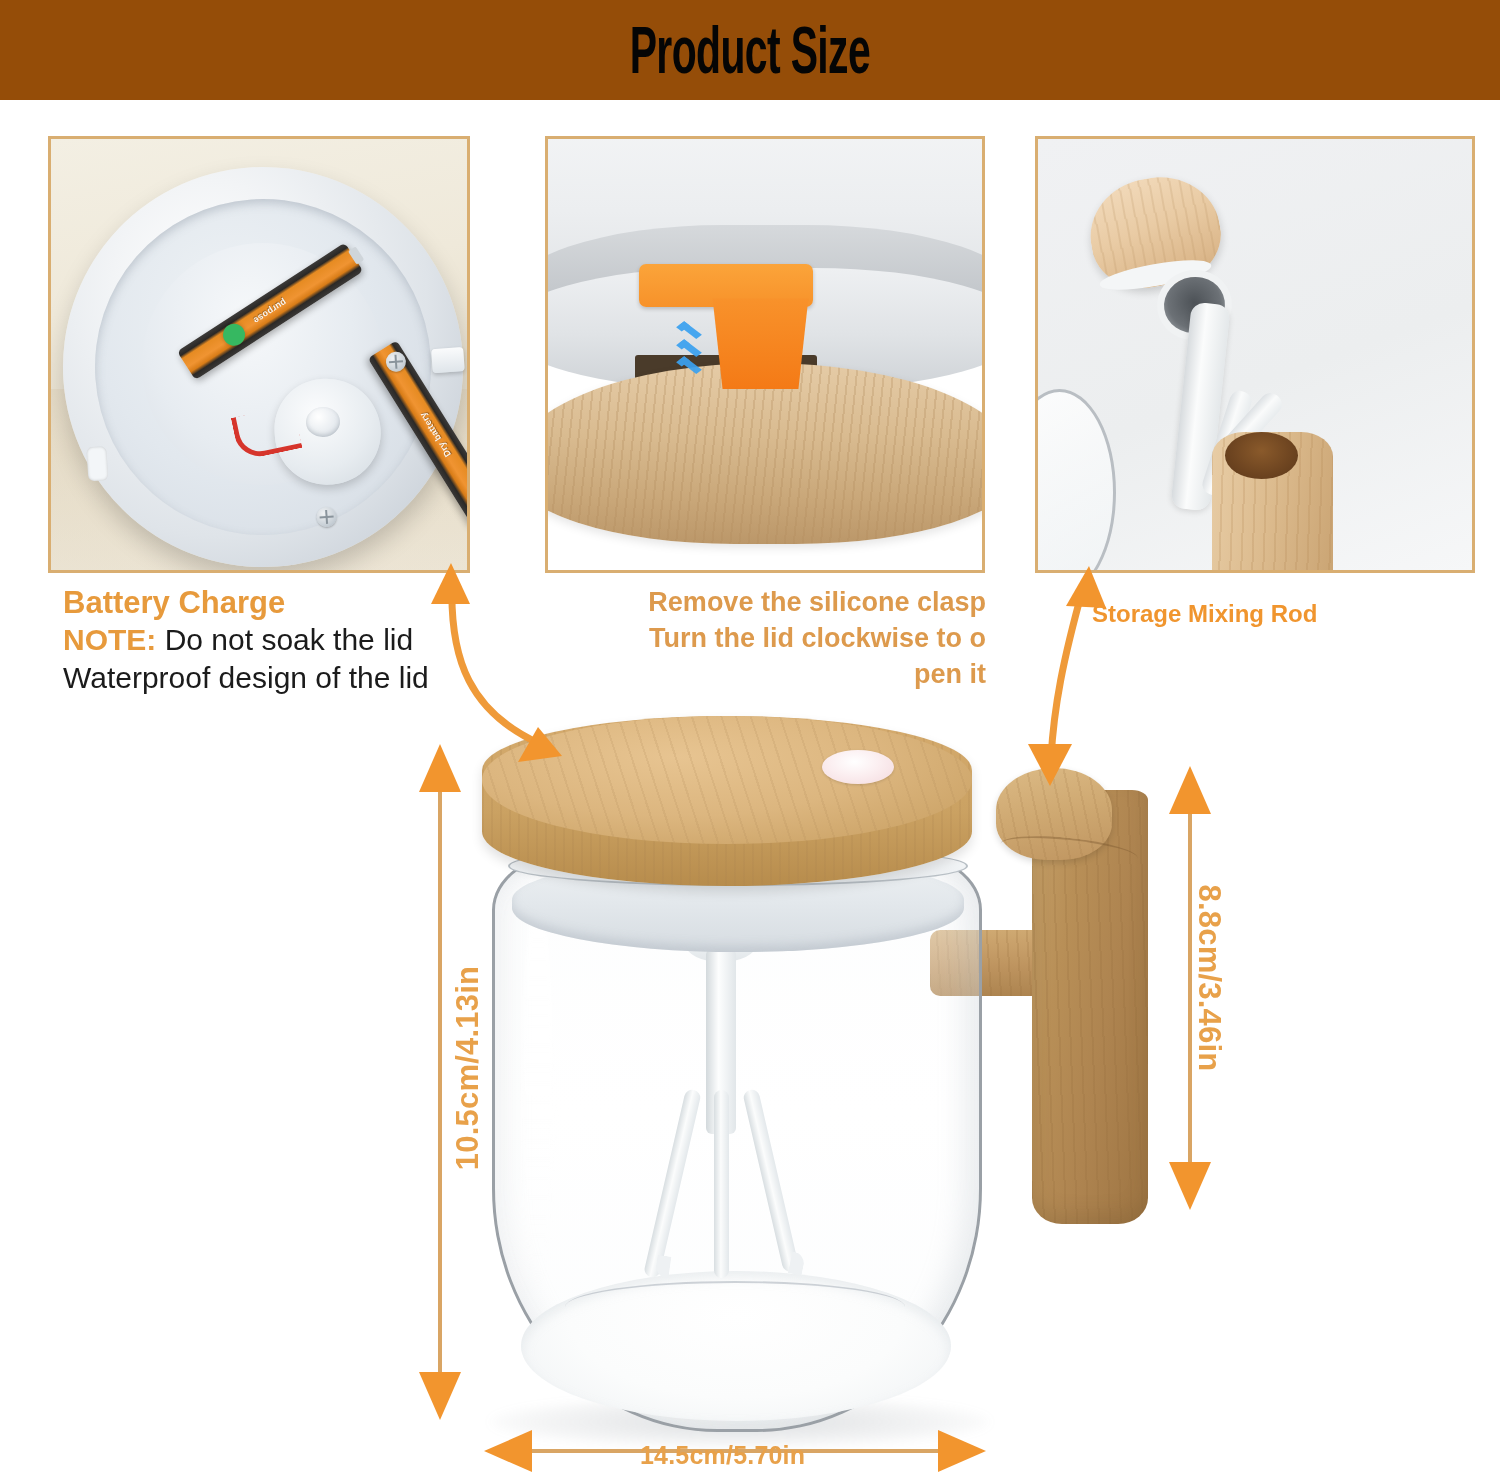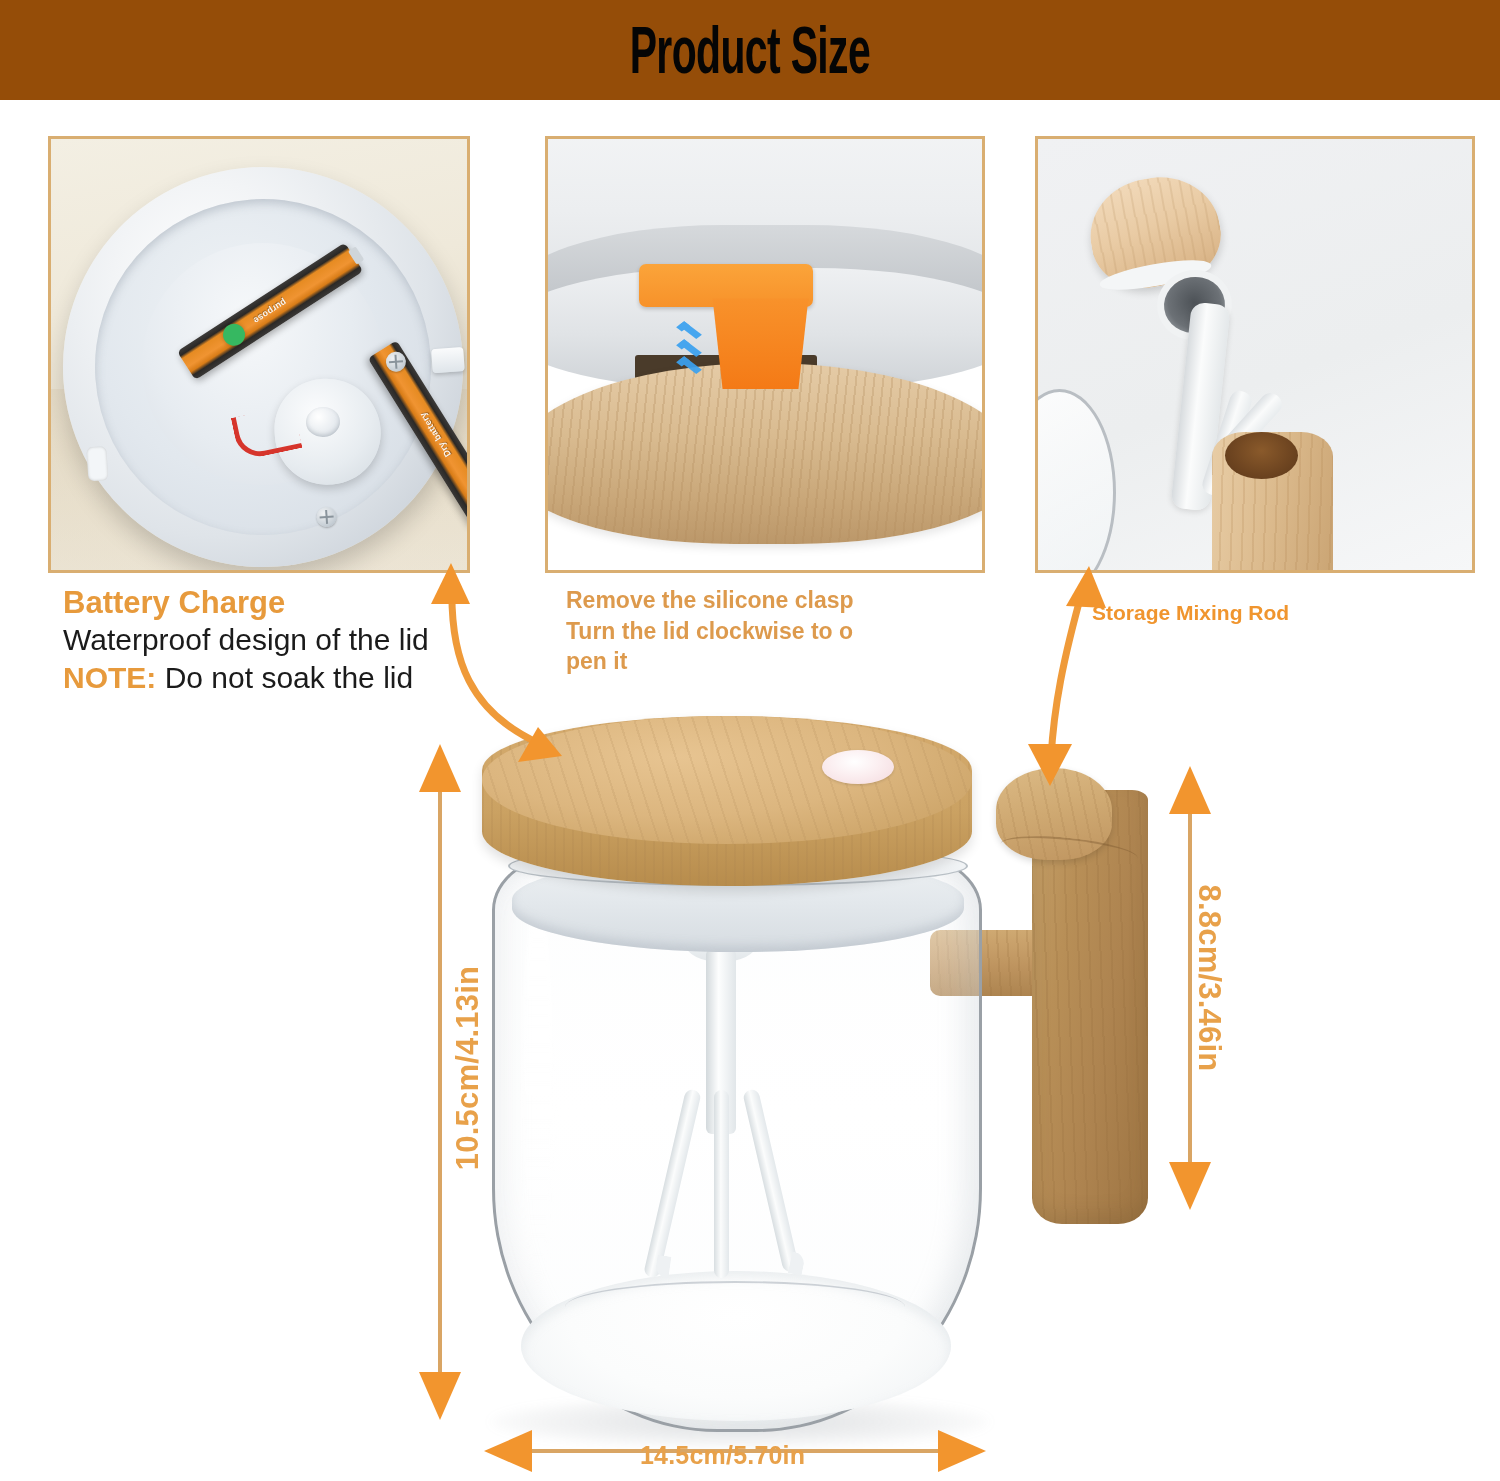--- a/index.html
+++ b/index.html
@@ -256,25 +256,25 @@
   }
   .cap-line {
     font-size: 30px; color:#1b1b1b; line-height:1.28; font-weight: normal;
   }
   .cap-note-label { color:#e79a3c; font-weight:bold; }
   .cap-sub {
     font-size: 26px; color:#d3a461; line-height:1.28;
   }
   #cap-2 {
     left:566px; top:585px; width:420px;
-    font-size: 23px; font-weight:bold; color:#dd9a4d; line-height:1.33;
+    font-size: 27px; font-weight:bold; color:#dd9a4d; line-height:1.33;text-align:right;
   }
   #cap-3 {
     left:1092px; top:600px; width:400px;
-    font-size: 21px; font-weight:bold; color:#f0952e; line-height:1.2;
+    font-size: 24px; font-weight:bold; color:#f0952e; line-height:1.2;
   }
 
   
   .product { position:absolute; left:0; top:0; width:1500px; height:1481px; }
 
   .mug-glass {
     position:absolute;
     left:492px; top:852px; width:490px; height:580px;
     border-radius: 16% 16% 46% 46% / 10% 10% 42% 42%;
     border: 3px solid #9aa0a6;
@@ -490,22 +490,22 @@
     <div class="p3-stem"></div>
     <div class="p3-leg" id="p3-leg-a"></div>
     <div class="p3-leg" id="p3-leg-b"></div>
     <div class="p3-handle"></div>
     <div class="p3-hole"></div>
   </div>
 </div>
 
 <div class="caption" id="cap-1">
   <div class="cap-title">Battery Charge</div>
+  <div class="cap-line"><span class="cap-note-label">NOTE:</span><span> Do not soak the lid</span></div>
   <div class="cap-line">Waterproof design of the lid</div>
-  <div class="cap-line"><span class="cap-note-label">NOTE:</span><span> Do not soak the lid</span></div>
 </div>
 
 <div class="caption" id="cap-2">
   <div>Remove the silicone clasp</div>
   <div>Turn the lid clockwise to o</div>
   <div>pen it</div>
 </div>
 
 <div class="caption" id="cap-3">
   <div>Storage Mixing Rod</div>

